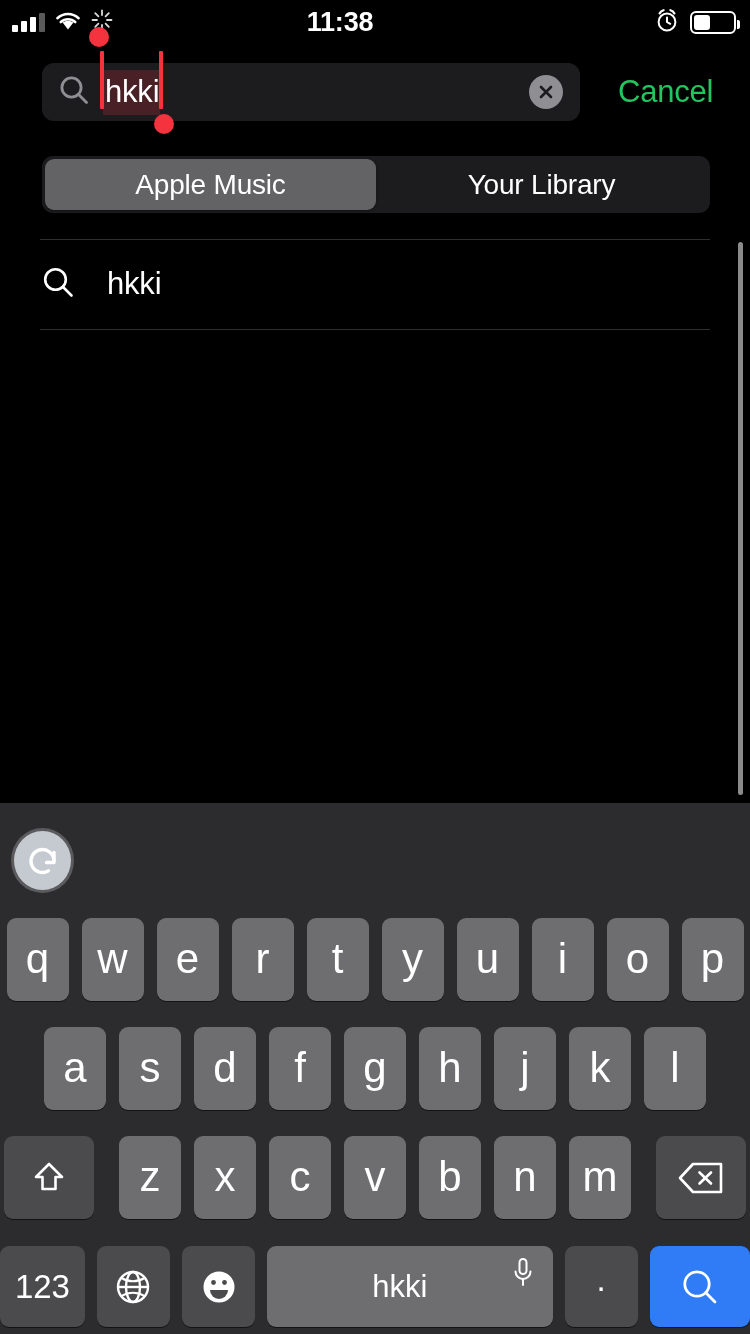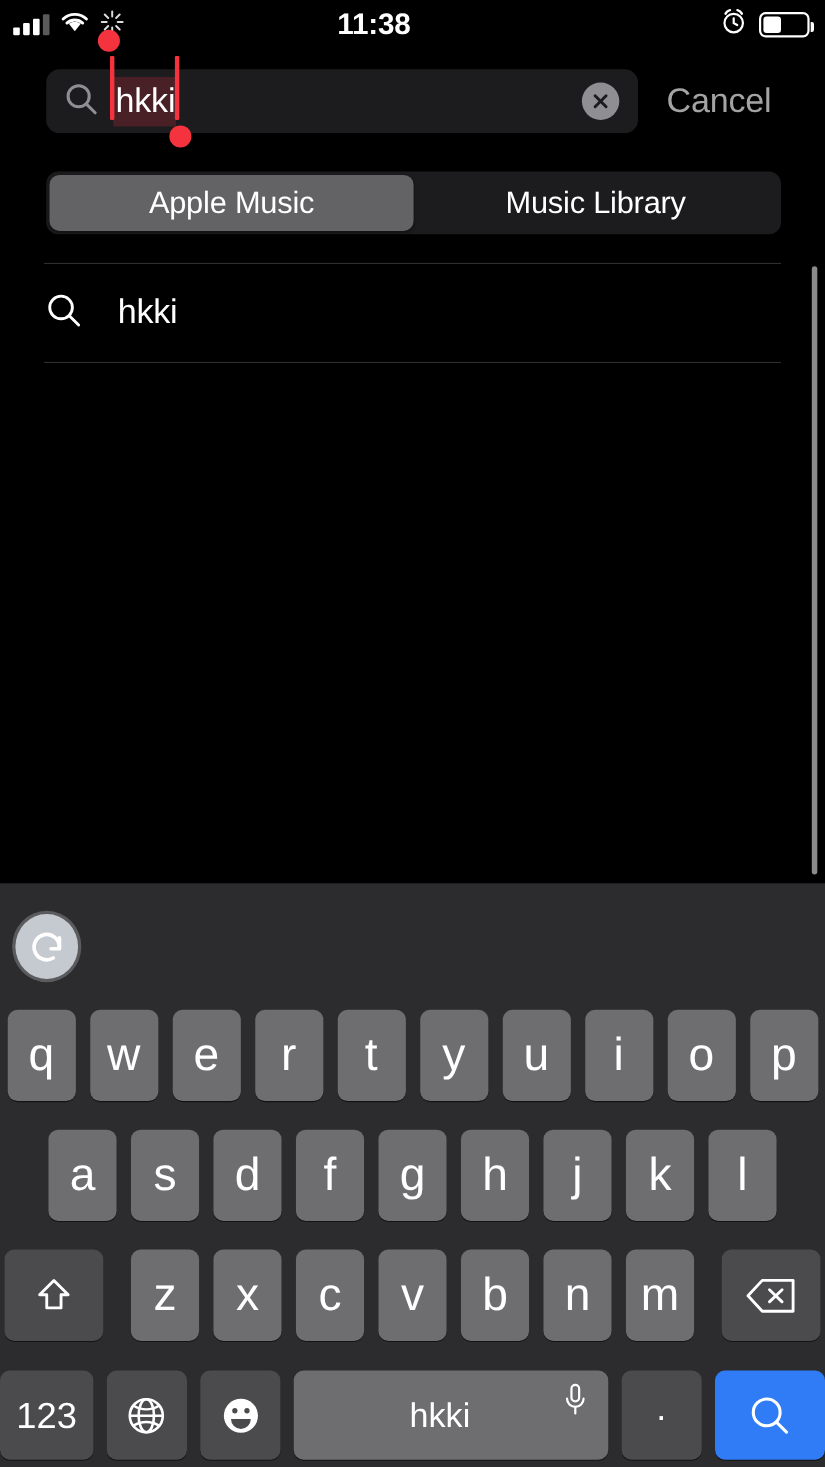--- a/index.html
+++ b/index.html
@@ -170,22 +170,22 @@
     transform: translateY(-50%);
     width: 34px;
     height: 34px;
     border-radius: 50%;
     background: #8e8e93;
     display: flex;
     align-items: center;
     justify-content: center;
   }
   .cancel-btn {
-    margin-left: 26px;
-    color: #a3a3a3;
+    margin-left: 38px;
+    color: #22c55e;
     font-size: 31px;
     letter-spacing: -0.2px;
     background: none;
     border: none;
     padding: 0;
     font-family: "Liberation Sans", sans-serif;
   }
 
   
   .segmented {
@@ -443,21 +443,21 @@
           <line x1="4" y1="4" x2="14" y2="14" stroke="#1c1c1e" stroke-width="2.6" stroke-linecap="round"></line>
           <line x1="14" y1="4" x2="4" y2="14" stroke="#1c1c1e" stroke-width="2.6" stroke-linecap="round"></line>
         </svg>
       </span>
     </div>
     <button class="cancel-btn">Cancel</button>
   </div>
 
   <div class="segmented">
     <div class="seg-item selected">Apple Music</div>
-    <div class="seg-item">Music Library</div>
+    <div class="seg-item">Your Library</div>
   </div>
 
   <div class="results">
     <div class="separator sep-top"></div>
     <div class="result-row">
       <span class="rr-icon">
         <svg width="36" height="36" viewBox="0 0 36 36">
           <circle cx="15.5" cy="15.5" r="10.3" stroke="#ffffff" stroke-width="2.6" fill="none"></circle>
           <line x1="23" y1="23" x2="31.5" y2="31.5" stroke="#ffffff" stroke-width="2.6" stroke-linecap="round"></line>
         </svg>

